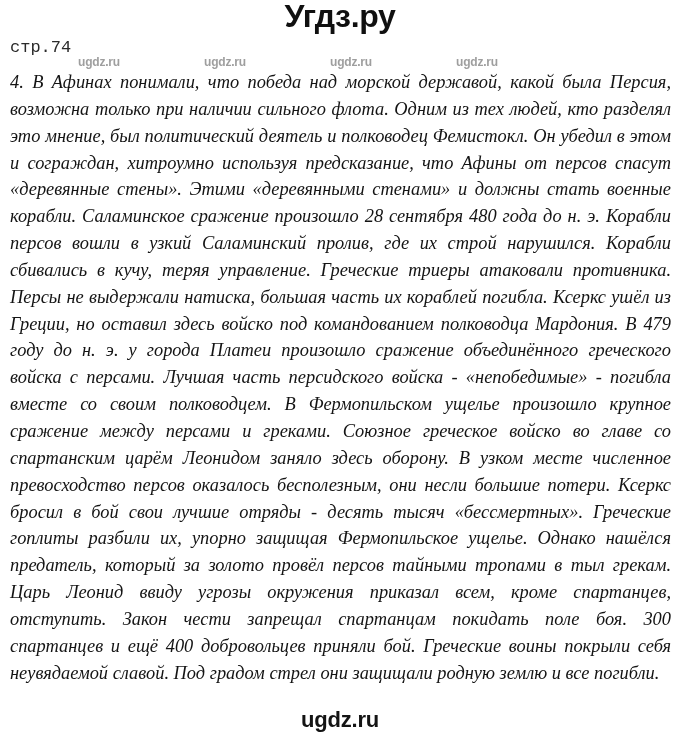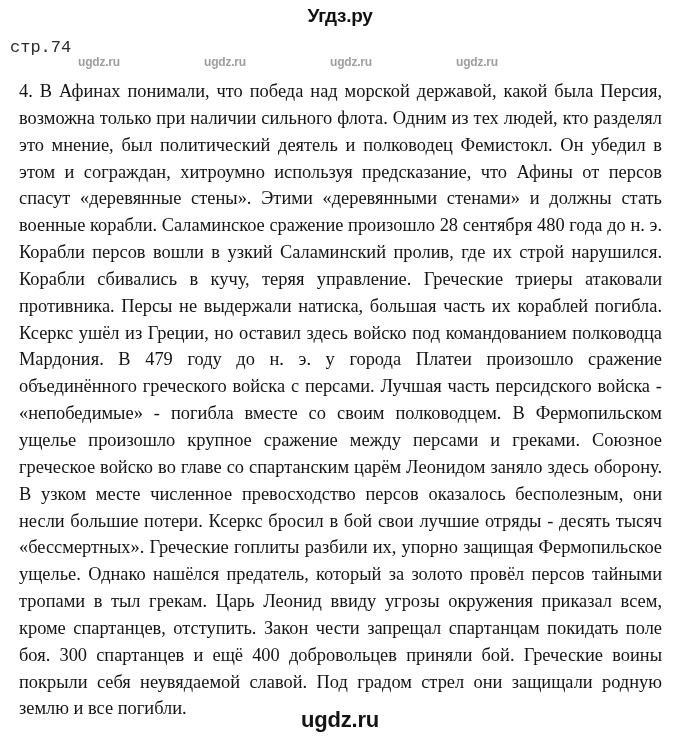--- a/index.html
+++ b/index.html
@@ -19,21 +19,21 @@
 
   
   .header-logo {
     position: absolute;
     top: 0px;
     left: 0;
     width: 680px;
     text-align: center;
     font-family: "Liberation Sans", "DejaVu Sans", sans-serif;
     font-weight: bold;
-    font-size: 19px;
+    font-size: 32px;
     letter-spacing: -0.3px;
     color: #101010;
     line-height: 32px;
   }
 
   
   .page-label {
     position: absolute;
     top: 38px;
     left: 10px;
@@ -75,22 +75,23 @@
     width: 661px;
     text-align: justify;
     text-justify: inter-word;
     font-family: "Liberation Serif", "DejaVu Serif", serif;
     font-size: 18.4px;
     line-height: 26.85px;
     color: #141414;
     hyphens: none;
   }
   .answer-body p {
-    margin: 9px;
+    margin: 0;
     text-align: justify;
+    font-style: italic;
   }
   .answer-body p:last-child {
     text-align: justify;
   }
 
   
   .footer-watermark {
     position: absolute;
     top: 707px;
     left: 0;

